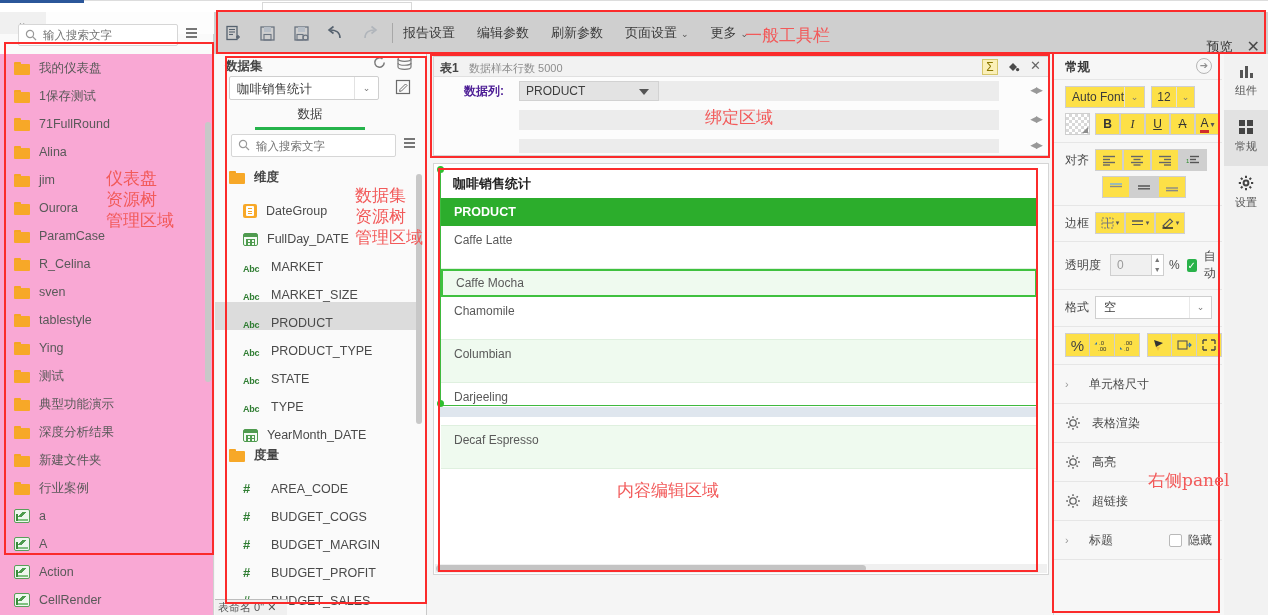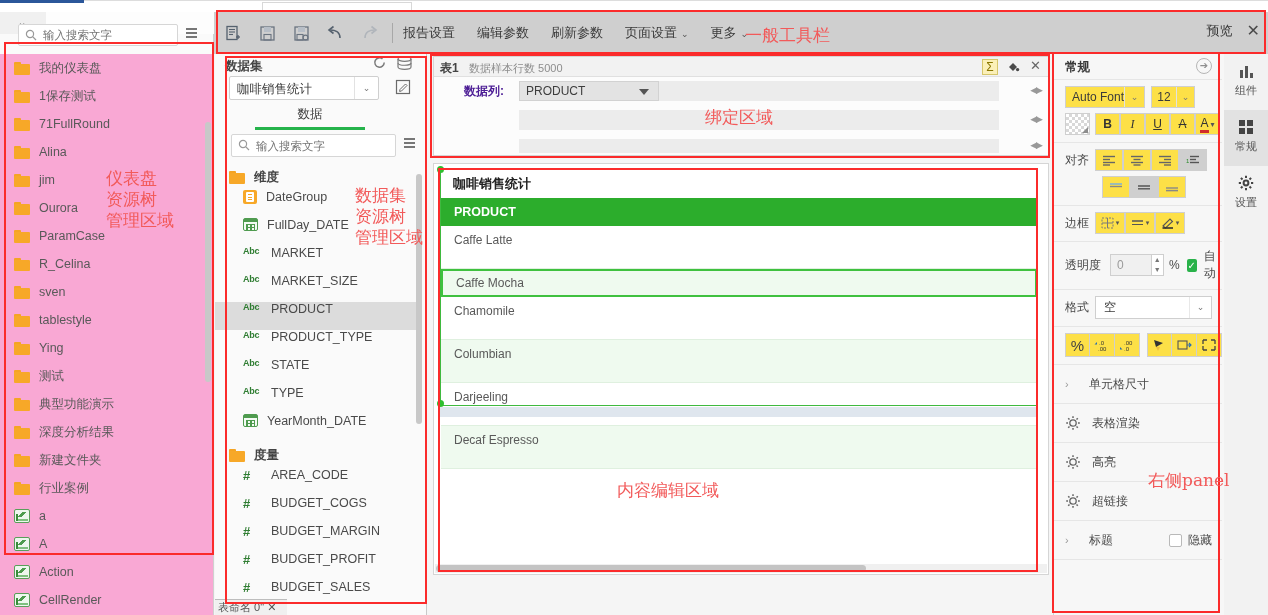--- a/index.html
+++ b/index.html
@@ -72,21 +72,21 @@
     background: linear-gradient(135deg, transparent 40%, #4e9b4e 40% 60%, transparent 60%);
   }
   .lp-scroll { position:absolute; right:2px; top:110px; width:6px; height:260px; background:#c8c8c8; border-radius:3px; }
 
   
   .toolbar { position:absolute; left:214px; top:12px; width:1054px; height:42px; background:#cfcfcf; display:flex; align-items:center; }
   .tb-icon { width:30px; height:26px; margin-left:4px; display:flex; align-items:center; justify-content:center; cursor:pointer; }
   .tb-sep { width:1px; height:20px; background:#a8a8a8; margin:0 10px 0 8px; }
   .tb-text { font-size:13px; color:#3a3a3a; margin-right:22px; cursor:pointer; white-space:nowrap; }
   .tb-text .caret { font-size:9px; color:#555; margin-left:4px; }
-  .tb-right { position:absolute; right:8px; top:10px; display:flex; align-items:center; }
+  .tb-right { position:absolute; right:8px; top:26px; display:flex; align-items:center; }
   .tb-right .prev { font-size:13px; color:#3a3a3a; cursor:pointer; margin-right:14px; }
   .tb-right .close { font-size:16px; color:#4a4a4a; cursor:pointer; line-height:16px; }
 
   
   .dspane { position:absolute; left:215px; top:54px; width:212px; height:561px; background:#fafafa; border-right:1px solid #c9c9c9; }
   .ds-title { position:absolute; left:10px; top:4px; font-size:12.5px; color:#444; font-weight:bold; }
   .ds-refresh { position:absolute; left:372px; top:55px; width:15px; height:15px; cursor:pointer; }
   .ds-db { position:absolute; left:396px; top:56px; width:17px; height:14px; cursor:pointer; }
   .ds-select { position:absolute; left:14px; top:22px; width:150px; height:24px; background:#fff; border:1px solid #cfcfcf; border-radius:2px; }
   .ds-select .val { position:absolute; left:7px; top:4px; font-size:12.5px; color:#3c3c3c; }
@@ -97,21 +97,21 @@
   .ds-tab .underline { margin-top:4px; height:3px; background:#25b34b; }
   .ds-search { position:absolute; left:16px; top:80px; width:165px; height:23px; background:#fff; border:1px solid #d6d6d6; border-radius:2px; }
   .ds-search .mag { position:absolute; left:6px; top:4px; }
   .ds-search input { position:absolute; left:24px; top:0; width:136px; height:21px; border:none; outline:none; background:transparent; color:#9b9b9b; font-size:11.5px; font-family:"Liberation Sans",sans-serif; }
   .ds-menu { position:absolute; left:189px; top:84px; width:12px; height:14px; cursor:pointer; }
   .ds-menu span { display:block; width:11px; height:2px; background:#777; margin-bottom:2px; }
 
   .ds-tree { position:absolute; left:0; top:110px; width:205px; height:505px; overflow:hidden; }
   .ds-grp { display:flex; align-items:center; height:26px; padding-left:14px; }
   .ds-grp .label { font-size:12.5px; color:#434343; font-weight:bold; margin-left:9px; }
-  .ds-leaf { display:flex; align-items:flex-start; height:28px; padding-left:28px; cursor:pointer; }
+  .ds-leaf { display:flex; align-items:flex-end; height:28px; padding-left:28px; cursor:pointer; }
   .ds-leaf.sel { background:#dcdcdc; }
   .ds-leaf .label { font-size:12.5px; color:#4a4a4a; margin-left:9px; white-space:nowrap; }
   .ic-abc { font-size:9px; font-weight:bold; color:#2f7d32; width:19px; flex:0 0 auto; letter-spacing:-0.3px; }
   .ic-hash { font-size:13px; font-weight:bold; color:#2f7d32; width:19px; flex:0 0 auto; }
   .ic-cal { width:15px; height:13px; flex:0 0 auto; position:relative; background:#f4fbf4; border:1px solid #4f9b4f; border-radius:2px; }
   .ic-cal:before { content:""; position:absolute; left:0; top:0; width:13px; height:3px; background:#4f9b4f; }
   .ic-cal:after {
     content:""; position:absolute; left:2px; top:5px; width:9px; height:6px;
     background:
       repeating-linear-gradient(to right, #4f9b4f 0 2px, transparent 2px 4px),

